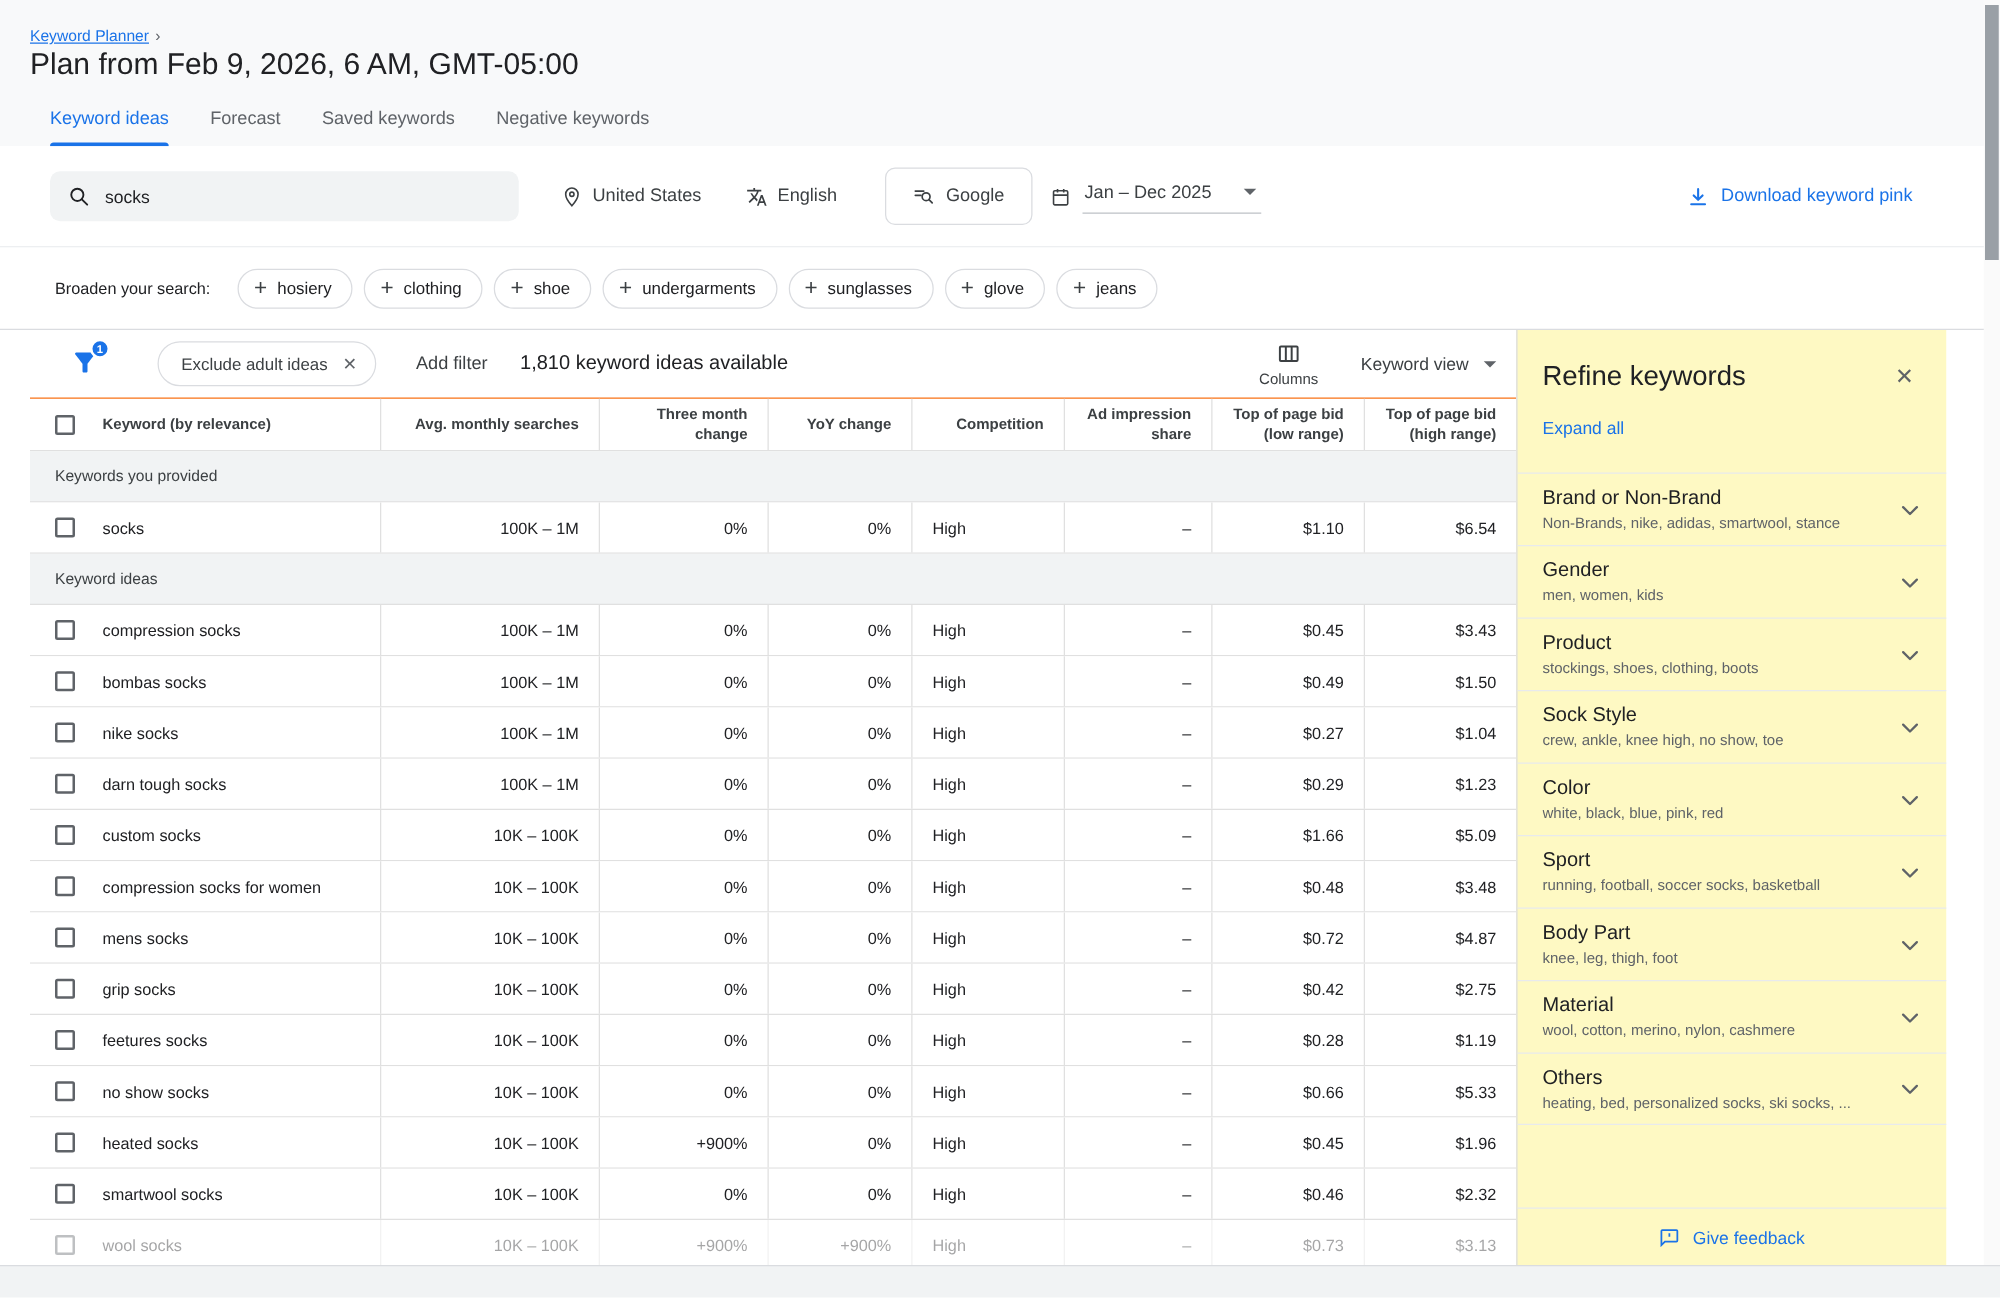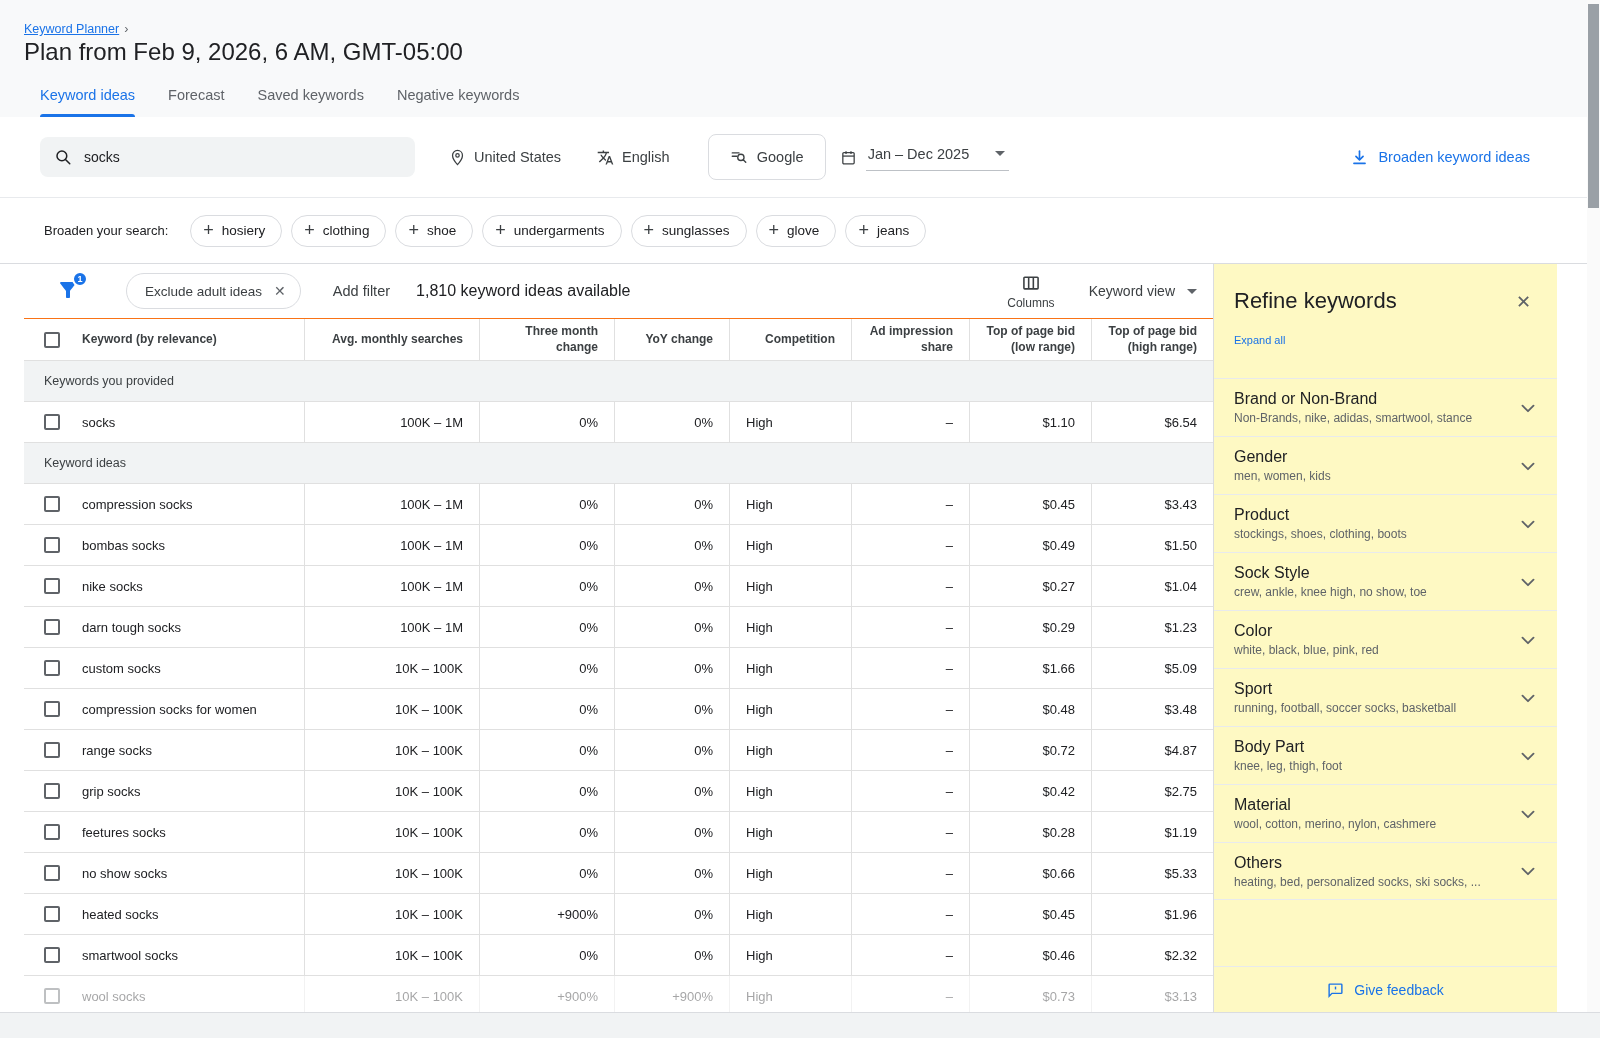--- a/index.html
+++ b/index.html
@@ -73,21 +73,21 @@
   .t-cell { display:flex; align-items:center; font-size:13px; color:#202124; }
   .t-cell.num { justify-content:flex-end; padding-right:16px; }
   .t-cell.left { justify-content:flex-start; padding-left:16px; }
   .t-cell.kwc { padding-left:20px; gap:22px; }
   .checkbox { width:16px; height:16px; border:2px solid #5f6368; border-radius:2px; background:#fff; flex:none; cursor:pointer; }
 
   
   .refine-panel { position:absolute; left:1213px; top:0; width:344px; height:749px; background:#fef9c3; border-left:1px solid #dadce0; }
   .rp-title { position:absolute; left:20px; top:24px; font-size:22px; font-weight:400; color:#202124; }
   .rp-close { position:absolute; right:26px; top:27px; font-size:18px; color:#5f6368; cursor:pointer; }
-  .rp-expand { position:absolute; left:20px; top:70px; font-size:11px; font-weight:500; color:#1a73e8; cursor:pointer; }
+  .rp-expand { position:absolute; left:20px; top:70px; font-size:14px; font-weight:500; color:#1a73e8; cursor:pointer; }
   .rp-sections { position:absolute; left:0; top:114px; width:100%; }
   .rp-section { height:58px; border-top:1px solid #e8eaed; display:flex; align-items:center; padding:0 18px 0 20px; cursor:pointer; }
   .rp-section:last-child { border-bottom:1px solid #e8eaed; }
   .rp-text { flex:1; min-width:0; }
   .rp-sec-title { font-size:16px; color:#202124; }
   .rp-sec-sub { font-size:12px; color:#5f6368; margin-top:3px; white-space:nowrap; overflow:hidden; }
   .rp-feedback { position:absolute; left:0; bottom:0; width:100%; height:47px; border-top:1px solid #e8eaed;
     display:flex; align-items:center; justify-content:center; gap:10px; color:#1a73e8; font-size:14px; font-weight:500; cursor:pointer; }
 
   
@@ -158,21 +158,21 @@
         <span class="caret-down"></span>
       </span>
   </div>
 
   <div class="download-link">
     <svg width="19" height="19" viewBox="0 0 24 24" fill="none" stroke="#1a73e8" stroke-width="2.1" stroke-linecap="round" stroke-linejoin="round">
         <path d="M12 4v10"></path>
         <path d="M7.5 10.5L12 15l4.5-4.5"></path>
         <path d="M5 19.5h14"></path>
       </svg>
-    <span>Broaden keyword ideas</span>
+    <span>Download keyword pink</span>
   </div>
 </div>
 
 <div class="broaden-row">
   <span class="broaden-label">Broaden your search:</span>
   <div class="chips" id="broaden-chips">
       <div class="chip">
         <span class="plus">+</span>
         <span>hosiery</span>
       </div>
@@ -336,21 +336,21 @@
           <div class="t-cell num">0%</div>
           <div class="t-cell num">0%</div>
           <div class="t-cell left">High</div>
           <div class="t-cell num">–</div>
           <div class="t-cell num">$0.48</div>
           <div class="t-cell num">$3.48</div>
         </div>
         <div class="t-row">
           <div class="t-cell kwc">
             <span class="checkbox"></span>
-            <span>range socks</span>
+            <span>mens socks</span>
           </div>
           <div class="t-cell num">10K – 100K</div>
           <div class="t-cell num">0%</div>
           <div class="t-cell num">0%</div>
           <div class="t-cell left">High</div>
           <div class="t-cell num">–</div>
           <div class="t-cell num">$0.72</div>
           <div class="t-cell num">$4.87</div>
         </div>
         <div class="t-row">

